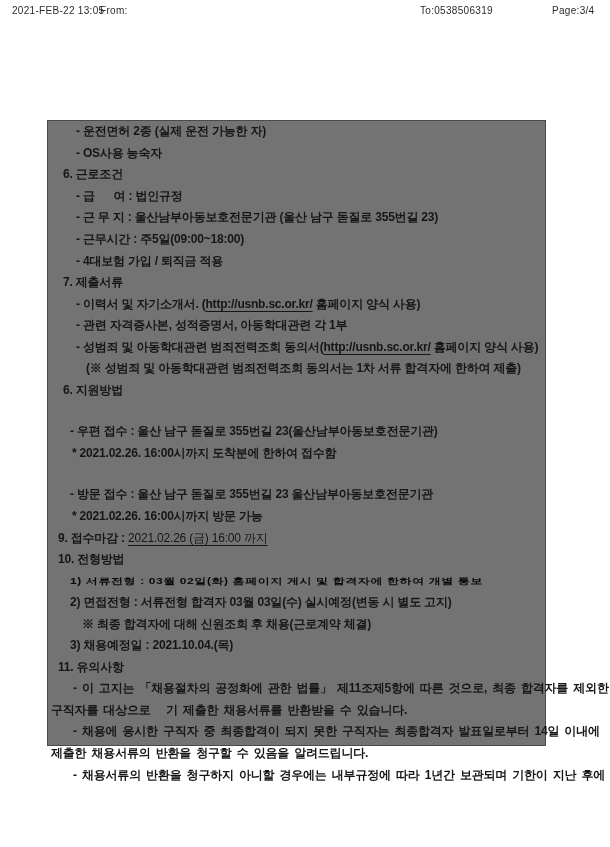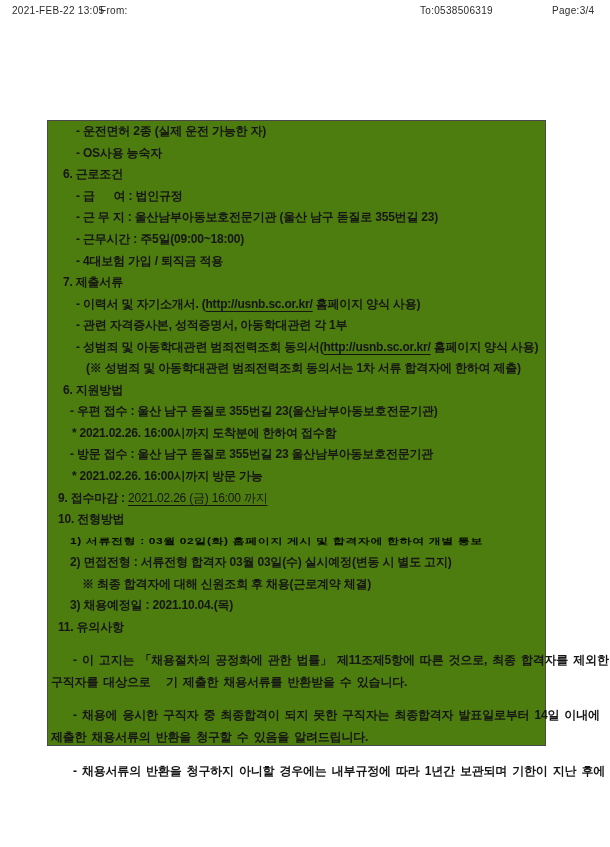--- a/index.html
+++ b/index.html
@@ -22,43 +22,43 @@
   .fh-to       { left: 420px; }
   .fh-page     { left: 552px; }
 
   
   .doc-box {
     position: absolute;
     left: 47px; top: 120px;
     width: 499px; height: 626px;
     border: 1.6px solid #4a4a4a;
     box-sizing: border-box;
-    background: #4d7c0f;
+    background: #737373;
   }
   .line {
     height: 21.55px;
     display: flex; align-items: center;
     white-space: pre;
     font-size: 12px;
     font-weight: 700;
     color: #161616;
     letter-spacing: -0.2px;
     overflow: visible;
   }
   .line span { white-space: pre; }
   
   .lv-sec1  { padding-left: 10px; }  
   .lv-sec2  { padding-left: 15px; }  
   .lv-item  { padding-left: 28px; }  
-  .lv-item8 { padding-left: 22px; }  
+  .lv-item8 { padding-left: 22px; margin-top: 20px; }  
   .lv-star  { padding-left: 24px; text-align: center; }  
   .lv-num   { padding-left: 22px; }  
   .lv-note  { padding-left: 38px; }  
   .lv-note2 { padding-left: 34px; }  
-  .lv-pfirst{ padding-left: 25px; word-spacing: 2px; margin-top: 12px; } 
+  .lv-pfirst{ padding-left: 25px; word-spacing: 2px; } 
   .lv-pwrap { padding-left: 3px;  word-spacing: 2px; } 
   .u { text-decoration: underline; text-underline-offset: 3px; }
   .b { font-weight: 400; }
   .garbled {
     display: inline-block;
     transform: scaleY(0.72);
     transform-origin: 50% 40%;
     filter: blur(0.55px) contrast(1.6);
     letter-spacing: 0.6px;
     opacity: 0.92;

